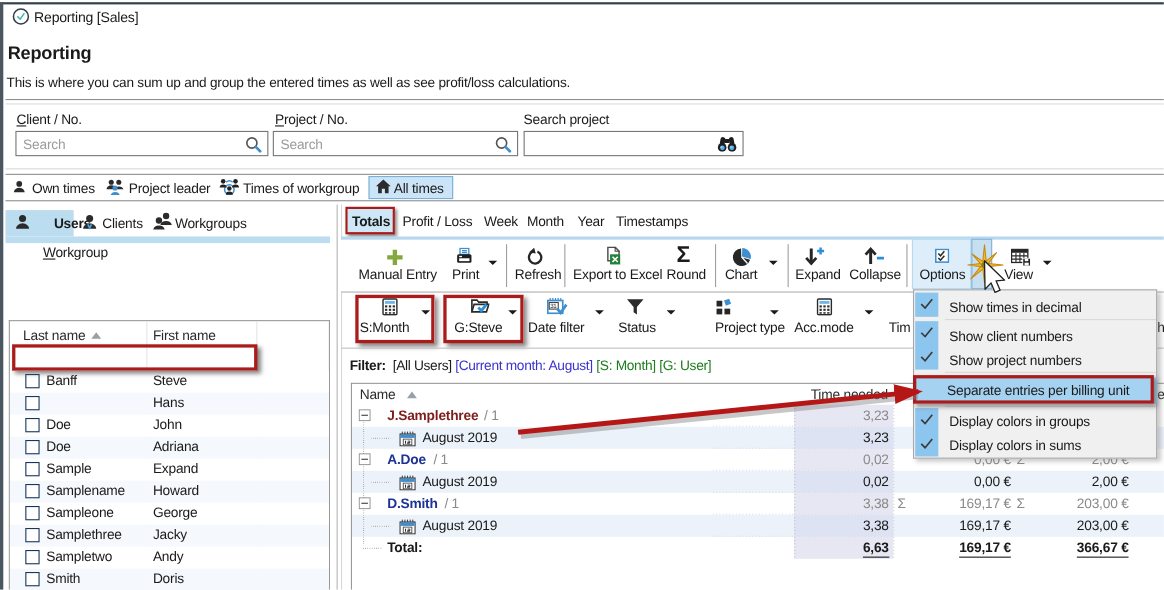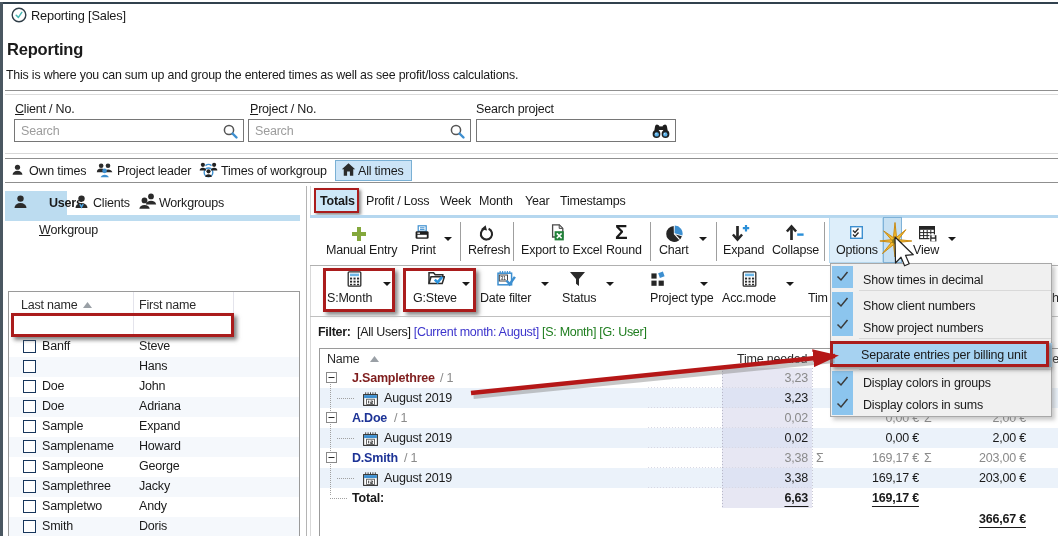--- a/index.html
+++ b/index.html
@@ -470,21 +470,21 @@
   </svg>
   <div class="abs t13" style="left:384px;top:471px;">August 2019</div>
   <div class="abs t13" style="left:808px;top:471px;transform:translateX(-100%);">3,38</div>
   <div class="abs t13" style="left:919px;top:471px;transform:translateX(-100%);">169,17 €</div>
   <div class="abs t13" style="left:1026px;top:471px;transform:translateX(-100%);">203,00 €</div>
 
   <div class="abs" style="left:330px;top:498px;width:18px;height:1px;background-image:linear-gradient(to right,#a0a0a0 1px, transparent 1px);background-size:2px 1px;"></div>
   <div class="abs t13 b" style="left:352px;top:491px;">Total:</div>
   <div class="abs t13 b" style="left:808px;top:491px;transform:translateX(-100%);border-bottom:1px solid #1a1a1a;">6,63</div>
   <div class="abs t13 b" style="left:919px;top:491px;transform:translateX(-100%);border-bottom:1px solid #1a1a1a;">169,17 €</div>
-  <div class="abs t13 b" style="left:1026px;top:491px;transform:translateX(-100%);border-bottom:1px solid #1a1a1a;margin-top:21px;">366,67 €</div>
+  <div class="abs t13 b" style="left:1026px;top:491px;transform:translateX(-100%);border-bottom:1px solid #1a1a1a;">366,67 €</div>
 
   <div class="abs" style="left:830px;top:263px;width:222px;height:154px;background:#f0f0f0;border:1px solid #a8a8a8;box-shadow:3px 3px 4px rgba(120,120,120,.4);">
     <div class="abs" style="left:1px;top:2px;width:21px;height:22px;background:#8cc5ee;"></div>
     <div class="abs" style="left:1px;top:28px;width:21px;height:44px;background:#8cc5ee;"></div>
     <div class="abs" style="left:1px;top:107px;width:21px;height:44px;background:#8cc5ee;"></div>
     <svg class="abs" style="left:5px;top:7px" width="13" height="11" viewBox="0 0 13 11">
         <path d="M1.5,5.5 l3.5,3.5 6.5,-8" fill="none" stroke="#3a3a3a" stroke-width="1.5"></path>
       </svg>
     <svg class="abs" style="left:5px;top:33px" width="13" height="11" viewBox="0 0 13 11">
         <path d="M1.5,5.5 l3.5,3.5 6.5,-8" fill="none" stroke="#3a3a3a" stroke-width="1.5"></path>

